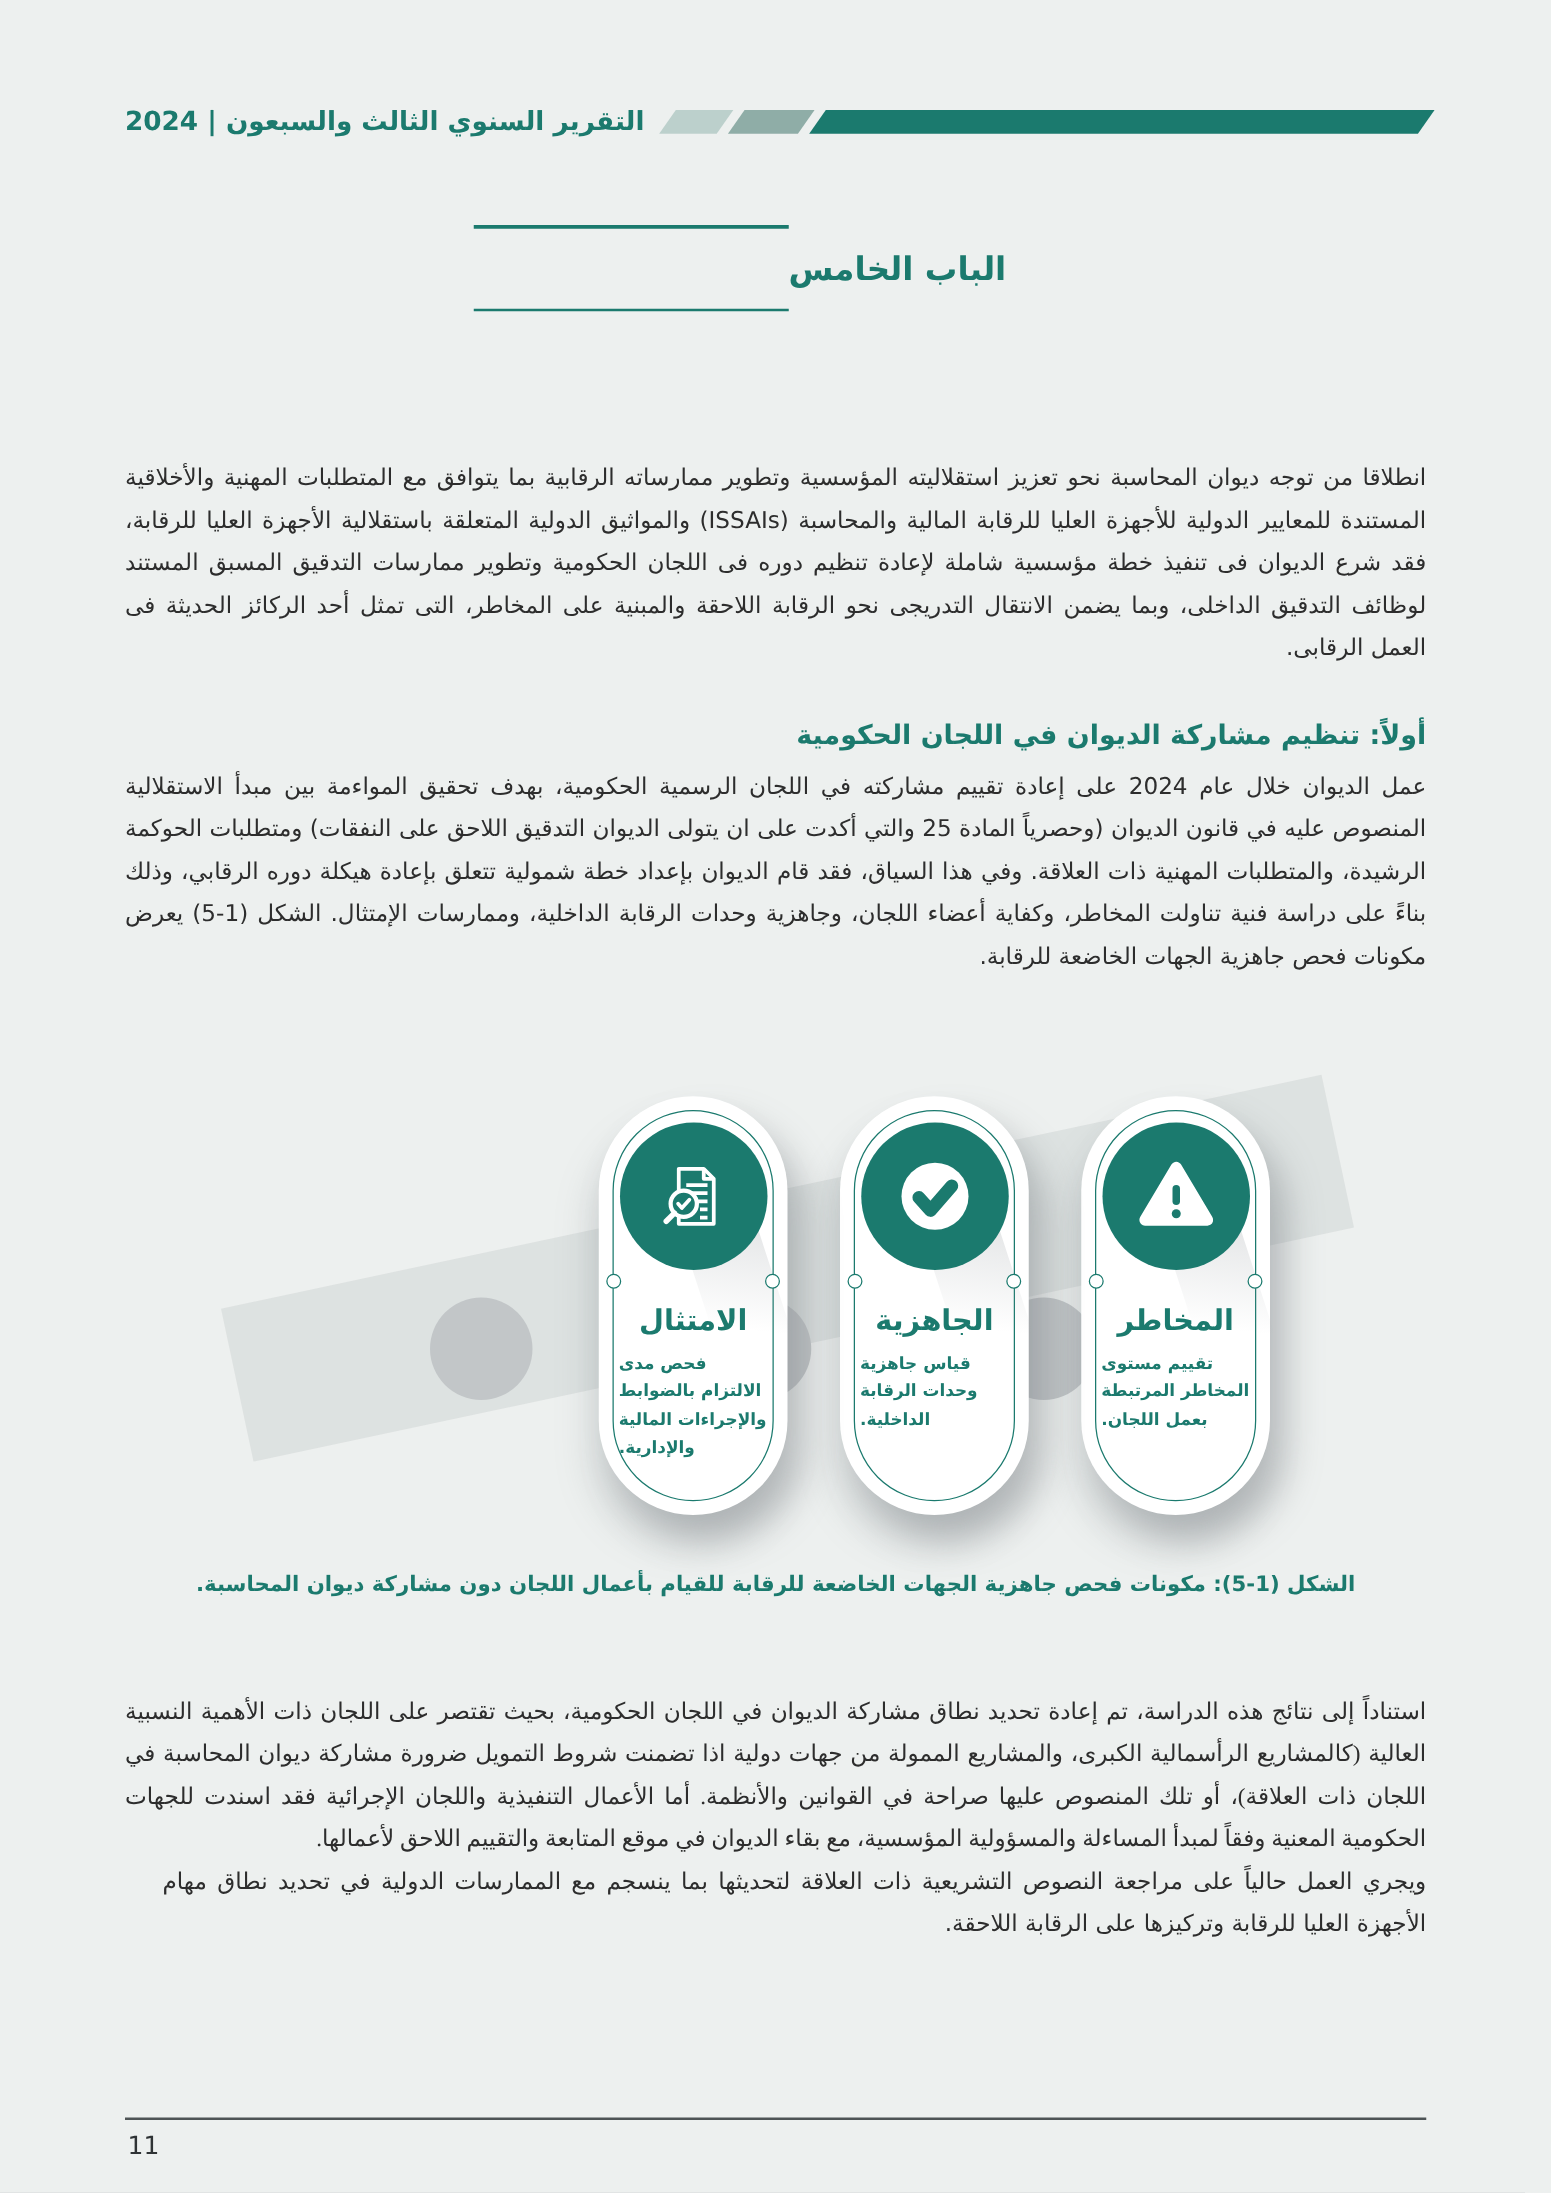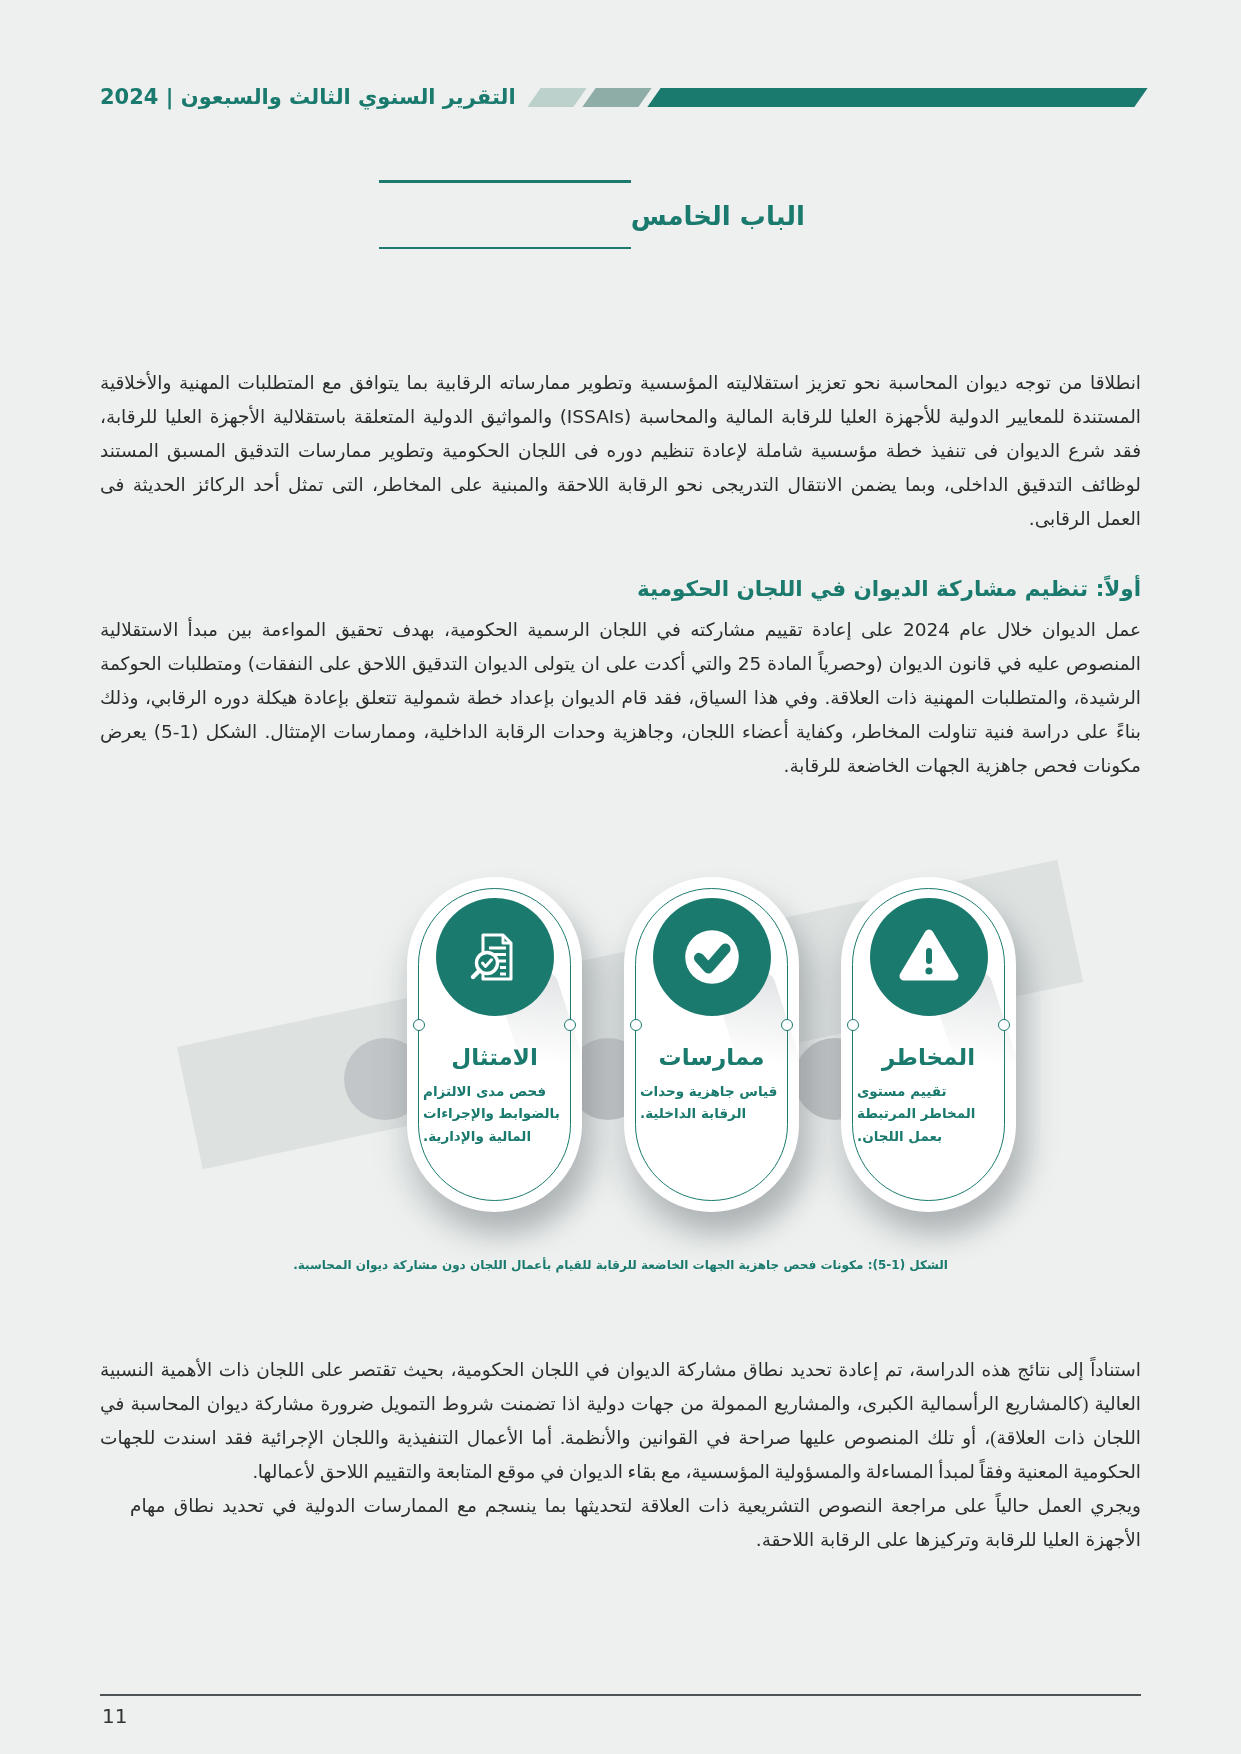--- a/index.html
+++ b/index.html
@@ -63,21 +63,21 @@
   }
   .deco-c1{left:244px;}
   .deco-c2{left:467px;}
   .deco-c3{left:694px;}
 
   .cards{
     position:relative;display:flex;gap:42px;
     width:826px;margin-right:125px;padding-top:40px;
   }
   .card{
-    position:relative;width:175px;height:335px;background:#fff;
+    position:relative;width:151px;height:335px;background:#fff;
     border-radius:88px;
     box-shadow:14px 20px 28px rgba(120,126,130,0.40),-6px 24px 30px rgba(120,126,130,0.22);
     display:flex;flex-direction:column;align-items:center;
   }
   .card::before{ 
     content:"";position:absolute;top:100px;right:6px;width:60px;height:130px;
     background:linear-gradient(205deg,rgba(150,156,160,0.28),transparent 65%);
     border-radius:10px;transform:rotate(-18deg);z-index:1;
   }
   .card-outline{
@@ -93,21 +93,21 @@
     margin-top:21px;width:118px;height:118px;border-radius:50%;
     background:var(--teal);display:flex;align-items:center;justify-content:center;
     position:relative;z-index:2;
   }
   .card-title{margin-top:28px;font-size:23px;font-weight:bold;color:var(--teal);z-index:2;}
   .card-desc{
     margin-top:10px;padding:0 16px;font-size:13.5px;font-weight:bold;
     color:var(--teal);line-height:1.65;text-align:left;z-index:2;
   }
   .figcaption{
-    margin-top:46px;text-align:center;font-size:12px;font-weight:bold;color:var(--teal);
+    margin-top:46px;text-align:center;font-size:17px;font-weight:bold;color:var(--teal);
   }
 
   
   .footer-rule{position:absolute;left:100px;right:100px;top:1694px;height:2px;background:#4e5456;}
   .page-number{position:absolute;left:102px;top:1704px;font-size:20px;color:#2f3335;direction:ltr;}
 </style>
 </head>
 <body>
 
 <div class="page">
@@ -161,21 +161,21 @@
         <div class="card">
           <div class="card-outline"></div>
           <span class="dot dot-l"></span>
           <span class="dot dot-r"></span>
           <div class="icon-circle">
             <svg width="66" height="66" viewBox="0 0 64 64">
               <circle cx="32" cy="32" r="26" fill="#fff"></circle>
               <path d="M19.5 33 l9 10 L45 24" stroke="#1b7a6e" stroke-width="10" fill="none" stroke-linecap="round" stroke-linejoin="round"></path>
             </svg>
           </div>
-          <div class="card-title">ممارسات</div>
+          <div class="card-title">الجاهزية</div>
           <div class="card-desc">قياس جاهزية وحدات الرقابة الداخلية.</div>
         </div>
 
         <div class="card">
           <div class="card-outline"></div>
           <span class="dot dot-l"></span>
           <span class="dot dot-r"></span>
           <div class="icon-circle">
             <svg width="64" height="64" viewBox="0 0 64 64">
               <path d="M20 10 H40 L48 18 V54 H20 Z" fill="none" stroke="#fff" stroke-width="3" stroke-linejoin="round"></path>

